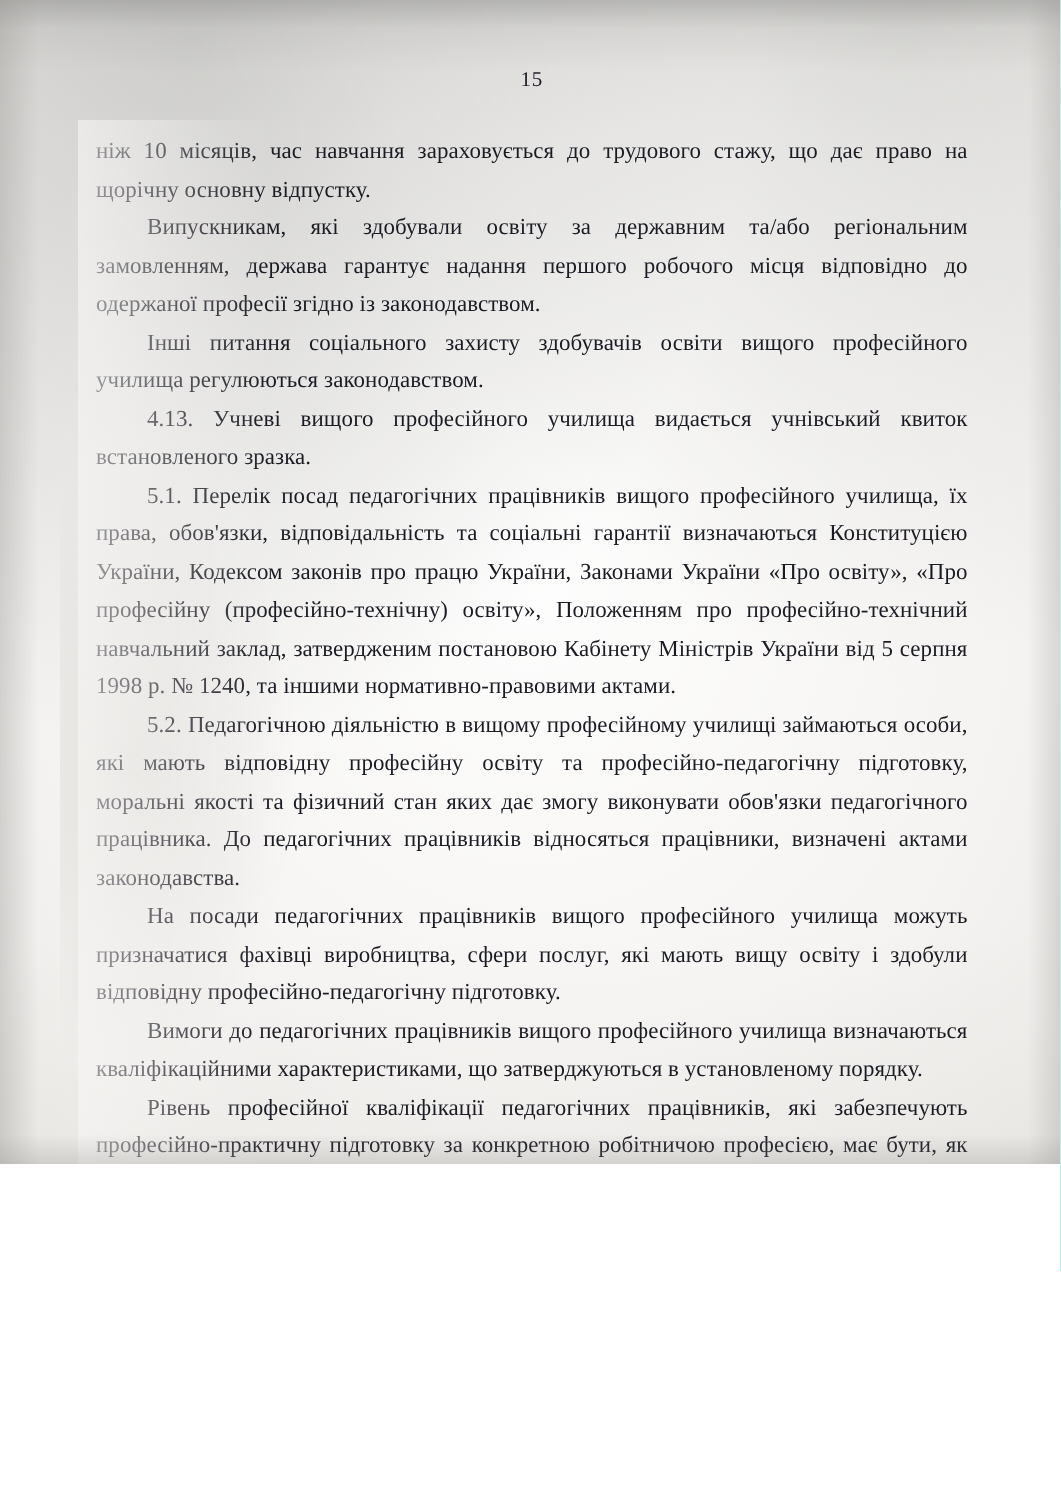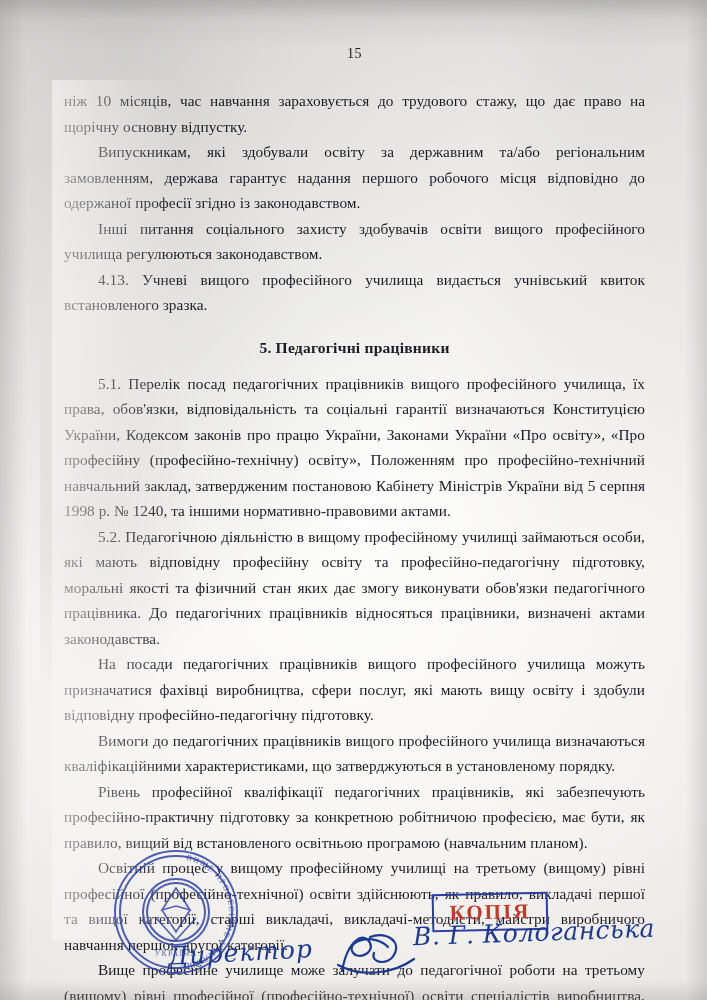--- a/index.html
+++ b/index.html
@@ -3,21 +3,21 @@
 <meta charset="utf-8">
 <style>
   html, body {
     margin: 0;
     padding: 0;
     background: #ffffff;
   }
   #page {
     position: relative;
     width: 707px;
-    height: 1000px;
+    height: 776px;
     overflow: hidden;
     background: #5eead4;
     font-family: "Liberation Serif", serif;
     color: #1b1b24;
   }
   
   #page::before {
     content: "";
     position: absolute;
     inset: 0;
@@ -182,21 +182,20 @@
 
     <div class="page-number">15</div>
 
     <div class="body-text">
       <p class="para noindent">ніж 10 місяців, час навчання зараховується до трудового стажу, що дає право на щорічну основну відпустку.</p>
       <p class="para">Випускникам, які здобували освіту за державним та/або регіональним замовленням, держава гарантує надання першого робочого місця відповідно до одержаної професії згідно із законодавством.</p>
       <p class="para">Інші питання соціального захисту здобувачів освіти вищого професійного училища регулюються законодавством.</p>
       <p class="para">4.13. Учневі вищого професійного училища видається учнівський квиток встановленого зразка.</p>
     </div>
 
-    <h2 class="section-heading">5. Педагогічні працівники</h2>
 
     <div>
       <p class="para">5.1. Перелік посад педагогічних працівників вищого професійного училища, їх права, обов'язки, відповідальність та соціальні гарантії визначаються Конституцією України, Кодексом законів про працю України, Законами України «Про освіту», «Про професійну (професійно-технічну) освіту», Положенням про професійно-технічний навчальний заклад, затвердженим постановою Кабінету Міністрів України від 5 серпня 1998 р. № 1240, та іншими нормативно-правовими актами.</p>
       <p class="para">5.2. Педагогічною діяльністю в вищому професійному училищі займаються особи, які мають відповідну професійну освіту та професійно-педагогічну підготовку, моральні якості та фізичний стан яких дає змогу виконувати обов'язки педагогічного працівника. До педагогічних працівників відносяться працівники, визначені актами законодавства.</p>
       <p class="para">На посади педагогічних працівників вищого професійного училища можуть призначатися фахівці виробництва, сфери послуг, які мають вищу освіту і здобули відповідну професійно-педагогічну підготовку.</p>
       <p class="para">Вимоги до педагогічних працівників вищого професійного училища визначаються кваліфікаційними характеристиками, що затверджуються в установленому порядку.</p>
       <p class="para">Рівень професійної кваліфікації педагогічних працівників, які забезпечують професійно-практичну підготовку за конкретною робітничою професією, має бути, як правило, вищий від встановленого освітньою програмою (навчальним планом).</p>
       <p class="para">Освітній процес у вищому професійному училищі на третьому (вищому) рівні професійної (професійно-технічної) освіти здійснюють, як правило, викладачі першої та вищої категорії, старші викладачі, викладачі-методисти, майстри виробничого навчання першої, другої категорії.</p>
       <p class="para">Вище професійне училище може залучати до педагогічної роботи на третьому (вищому) рівні професійної (професійно-технічної) освіти спеціалістів виробництва, науково-педагогічних працівників, науковців на умовах сумісництва або погодинної оплати праці у порядку, встановленому законодавством.</p>
 

